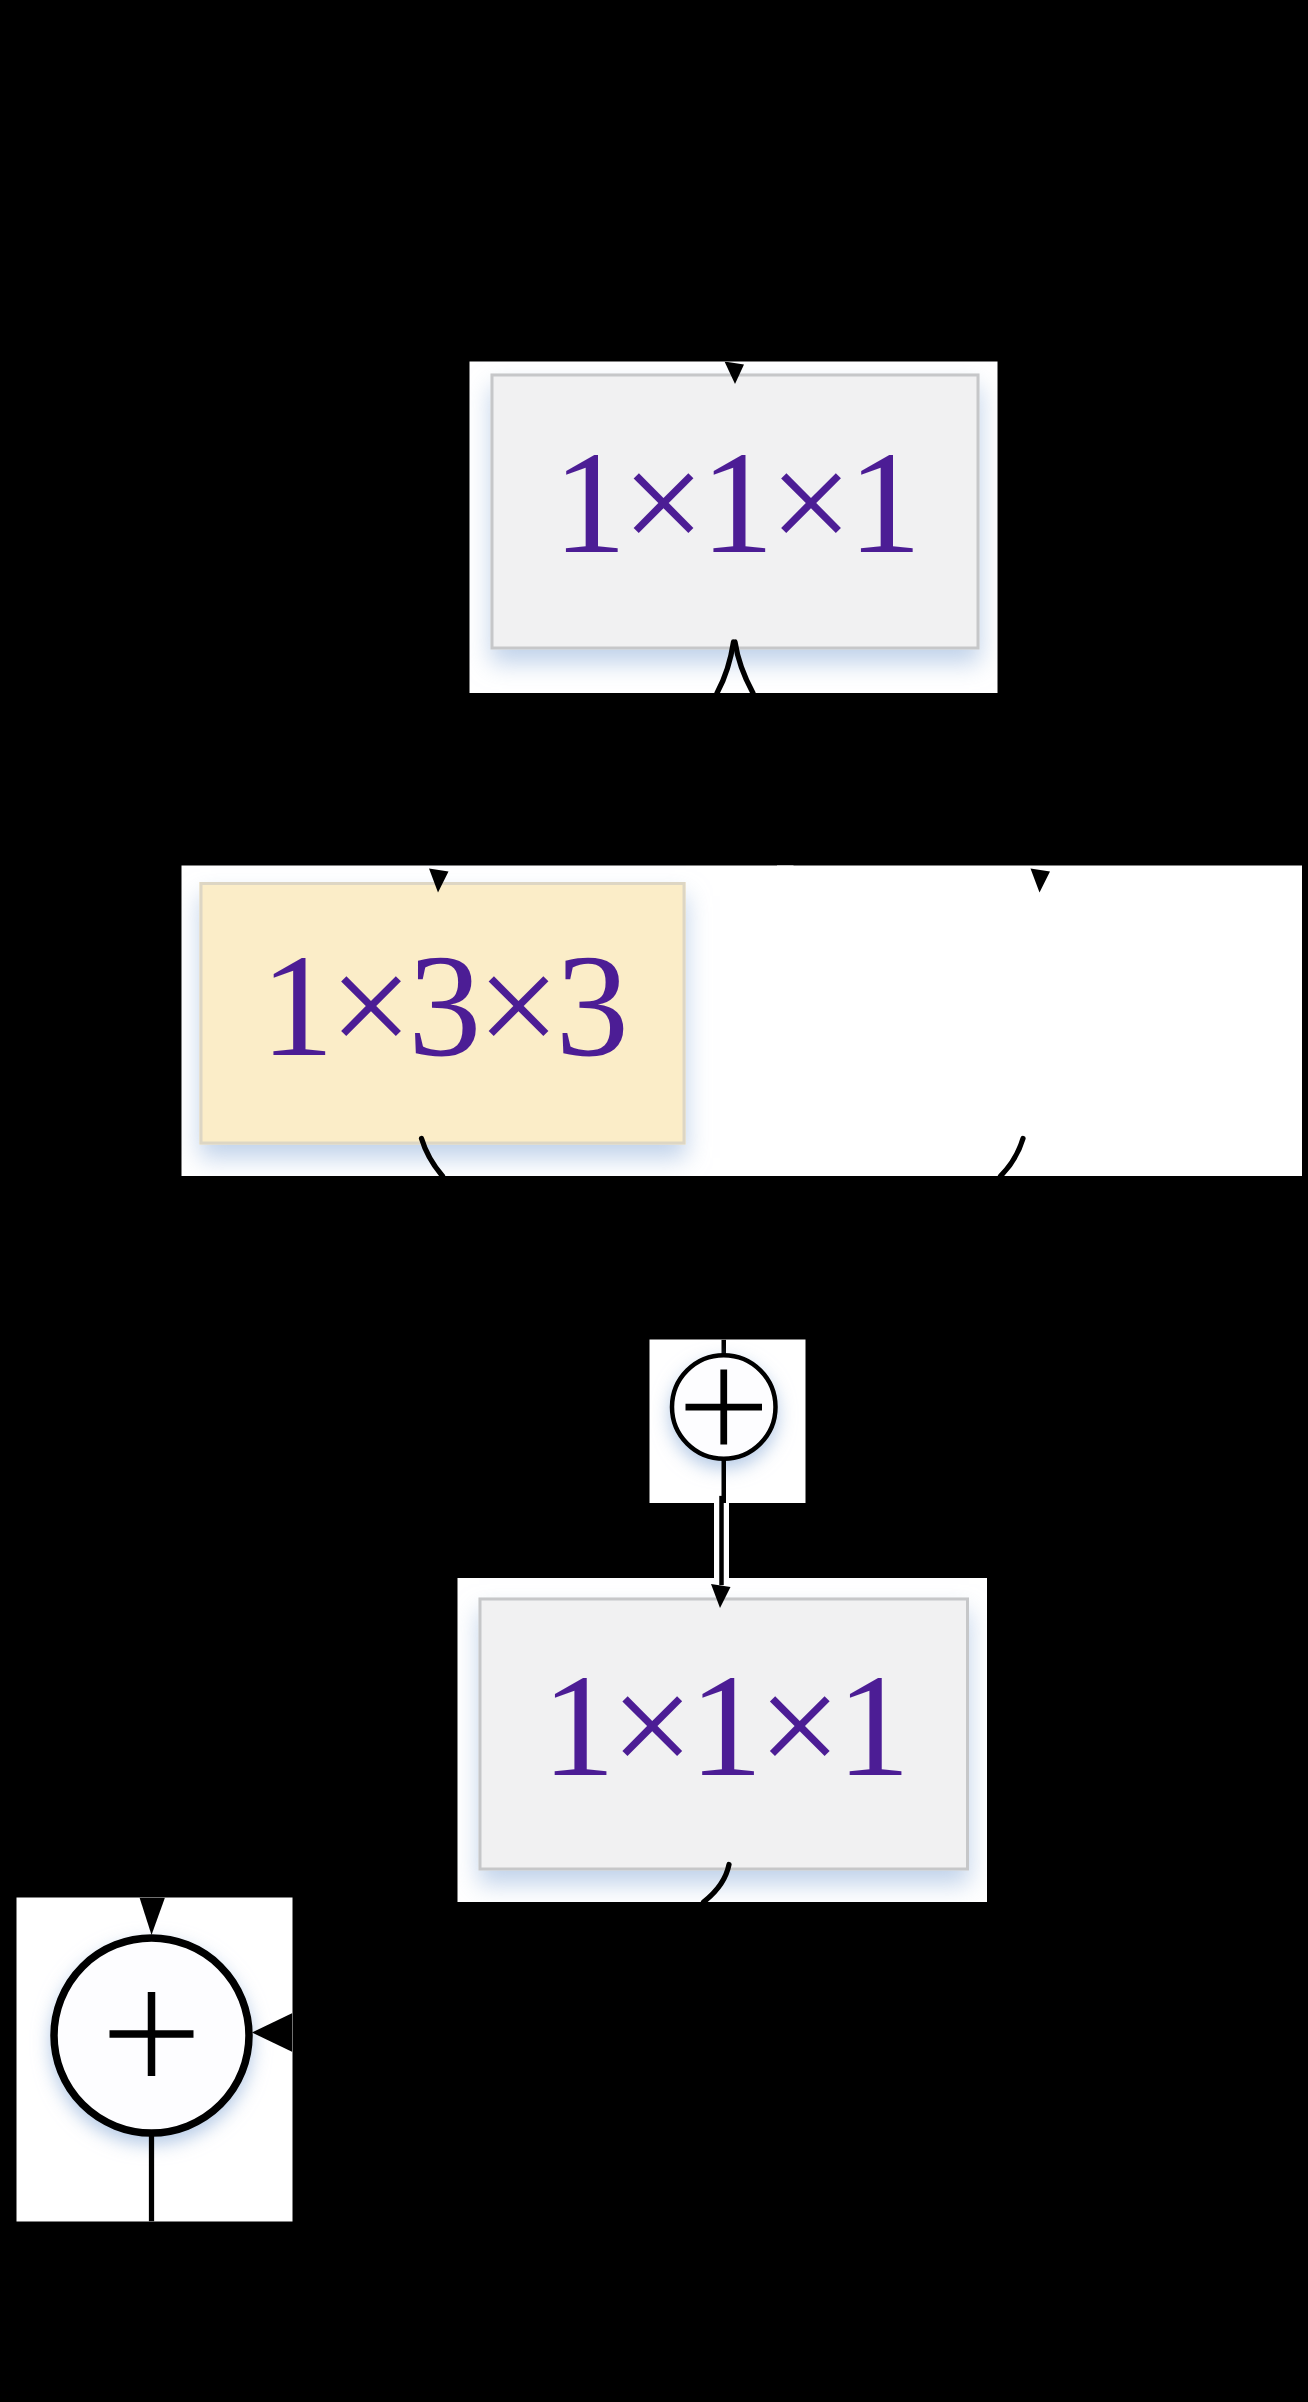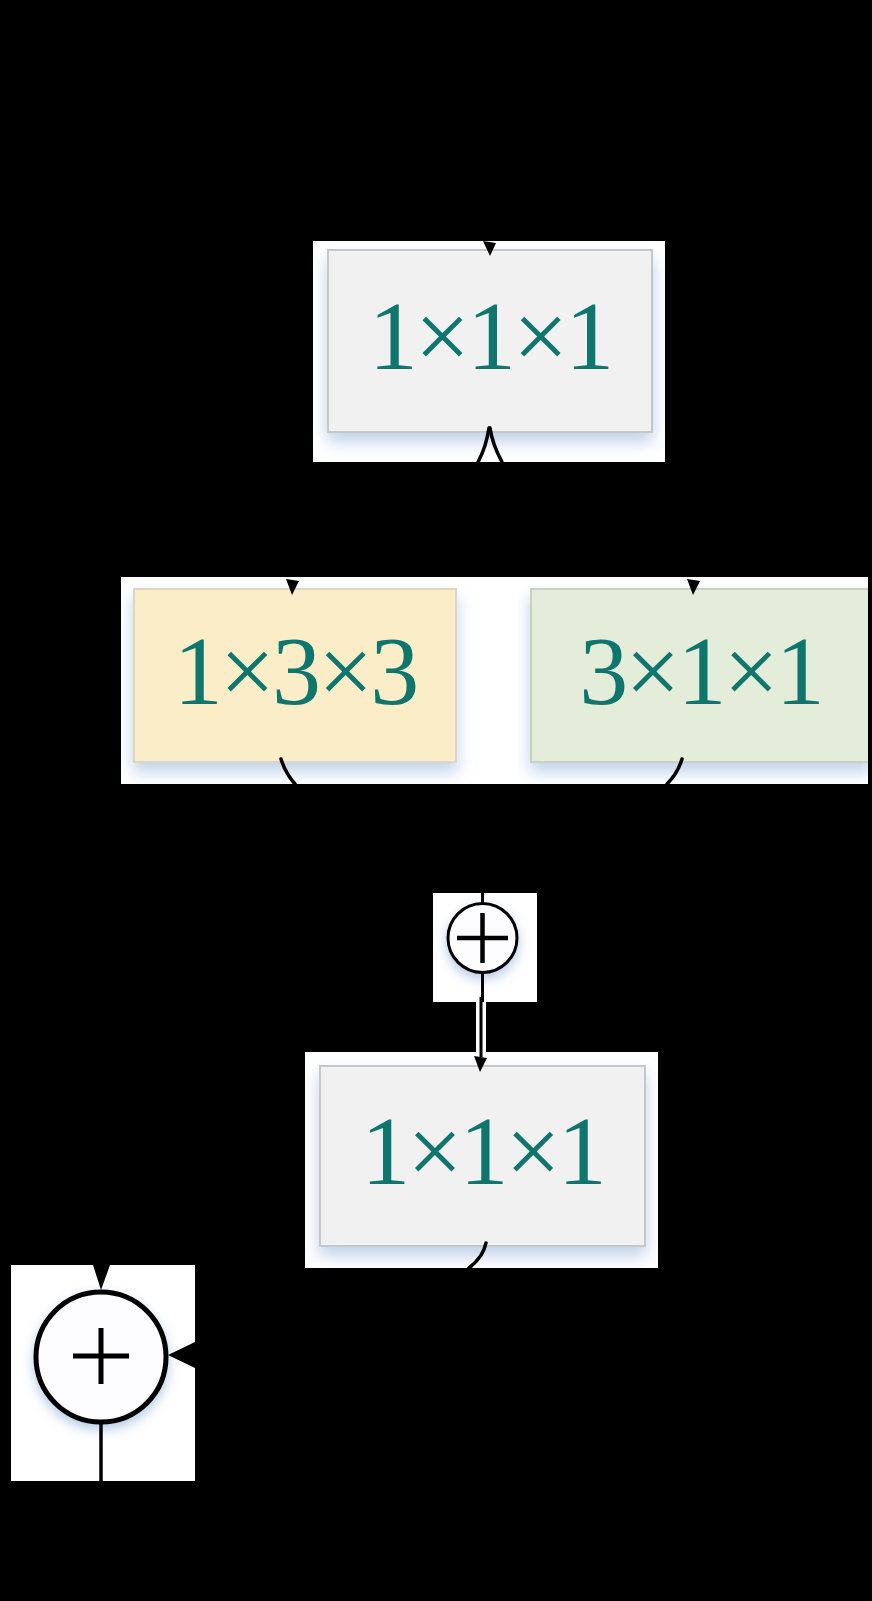--- a/index.html
+++ b/index.html
@@ -8,21 +8,21 @@
     font-family:"Liberation Serif","DejaVu Serif",serif;
   }
   .patch{position:absolute;background:#fff;overflow:hidden;}
   .patch > svg{position:absolute;left:0;top:0;z-index:2;pointer-events:none;}
   .box{
     position:absolute;z-index:1;display:flex;align-items:center;justify-content:center;
     border:2px solid #c6c7c9;
     box-shadow:0 9px 15px rgba(150,180,220,0.60);
   }
   .box-label{
-    font-size:98px;line-height:1;letter-spacing:-3px;color:#0f766e;
+    font-size:98px;line-height:1;letter-spacing:-3px;color:#4c1d95;
     padding-bottom:10px;white-space:nowrap;
   }
   .wire{fill:none;stroke:#000;stroke-width:3.5;stroke-linecap:round;}
   .wire-thin{fill:none;stroke:#000;stroke-width:3;stroke-linecap:butt;}
   .arrowhead{fill:#000;stroke:none;}
   .junction-circle{fill:#fdfdff;stroke:#000;filter:drop-shadow(0 5px 6px rgba(150,180,220,0.7));}
   .cross{fill:none;stroke:#000;stroke-linecap:butt;}
 </style>
 </head>
 <body>
@@ -44,23 +44,20 @@
     <div class="box" style="left: 12px; top: 11px; width: 320px; height: 171px; background-color: rgb(251, 237, 200); border-color: rgb(221, 214, 196);">
       <span class="box-label">1×3×3</span>
     </div>
     <svg width="344" height="207" viewBox="0 0 344 207">
       <polygon class="arrowhead" points="165,2 178,4 171,18"></polygon>
       <path class="wire" d="M160,182 C163,192 168,200 174,207"></path>
     </svg>
   </div>
 
   <div class="patch" style="left:518px;top:577px;width:350px;height:207px">
-    <div class="box" style="left: 12px; top: 11px; width: 337px; height: 171px; background-color: rgb(227, 237, 218); border-color: rgb(201, 210, 192);">
-      <span class="box-label">3×1×1</span>
-    </div>
     <svg width="350" height="207" viewBox="0 0 350 207">
       <polygon class="arrowhead" points="169,2 182,4 175,18"></polygon>
       <path class="wire" d="M164,182 C161,192 156,200 149,207"></path>
     </svg>
   </div>
 
   <div class="patch" style="left:433px;top:893px;width:104px;height:109px">
     <svg width="104" height="109" viewBox="0 0 104 109" aria-label="+">
       <path class="wire-thin" d="M49.5,0 L49.5,12"></path>
       <circle class="junction-circle" cx="49.5" cy="45" r="34.5" stroke-width="3"></circle>

